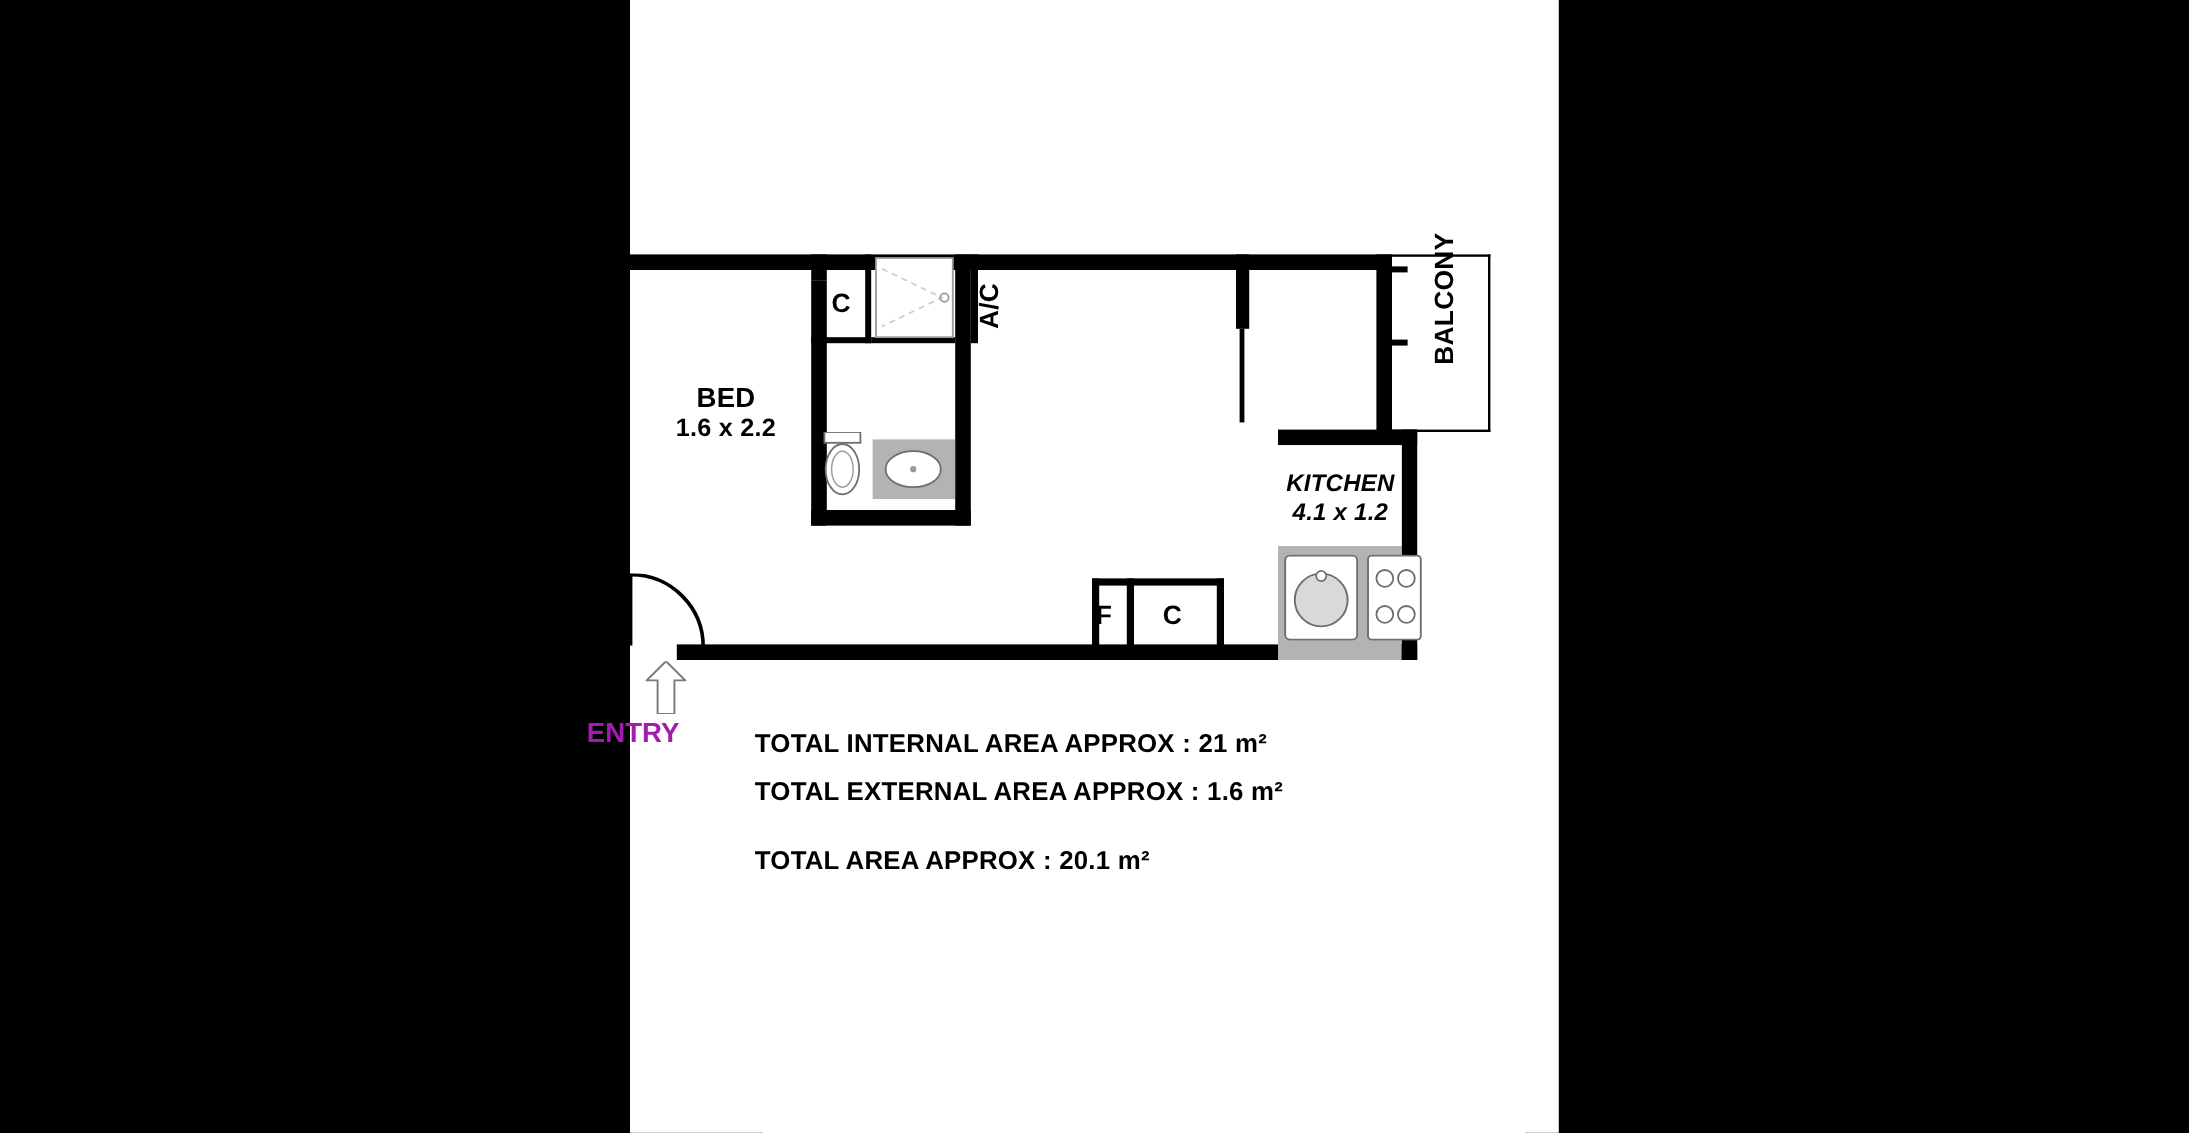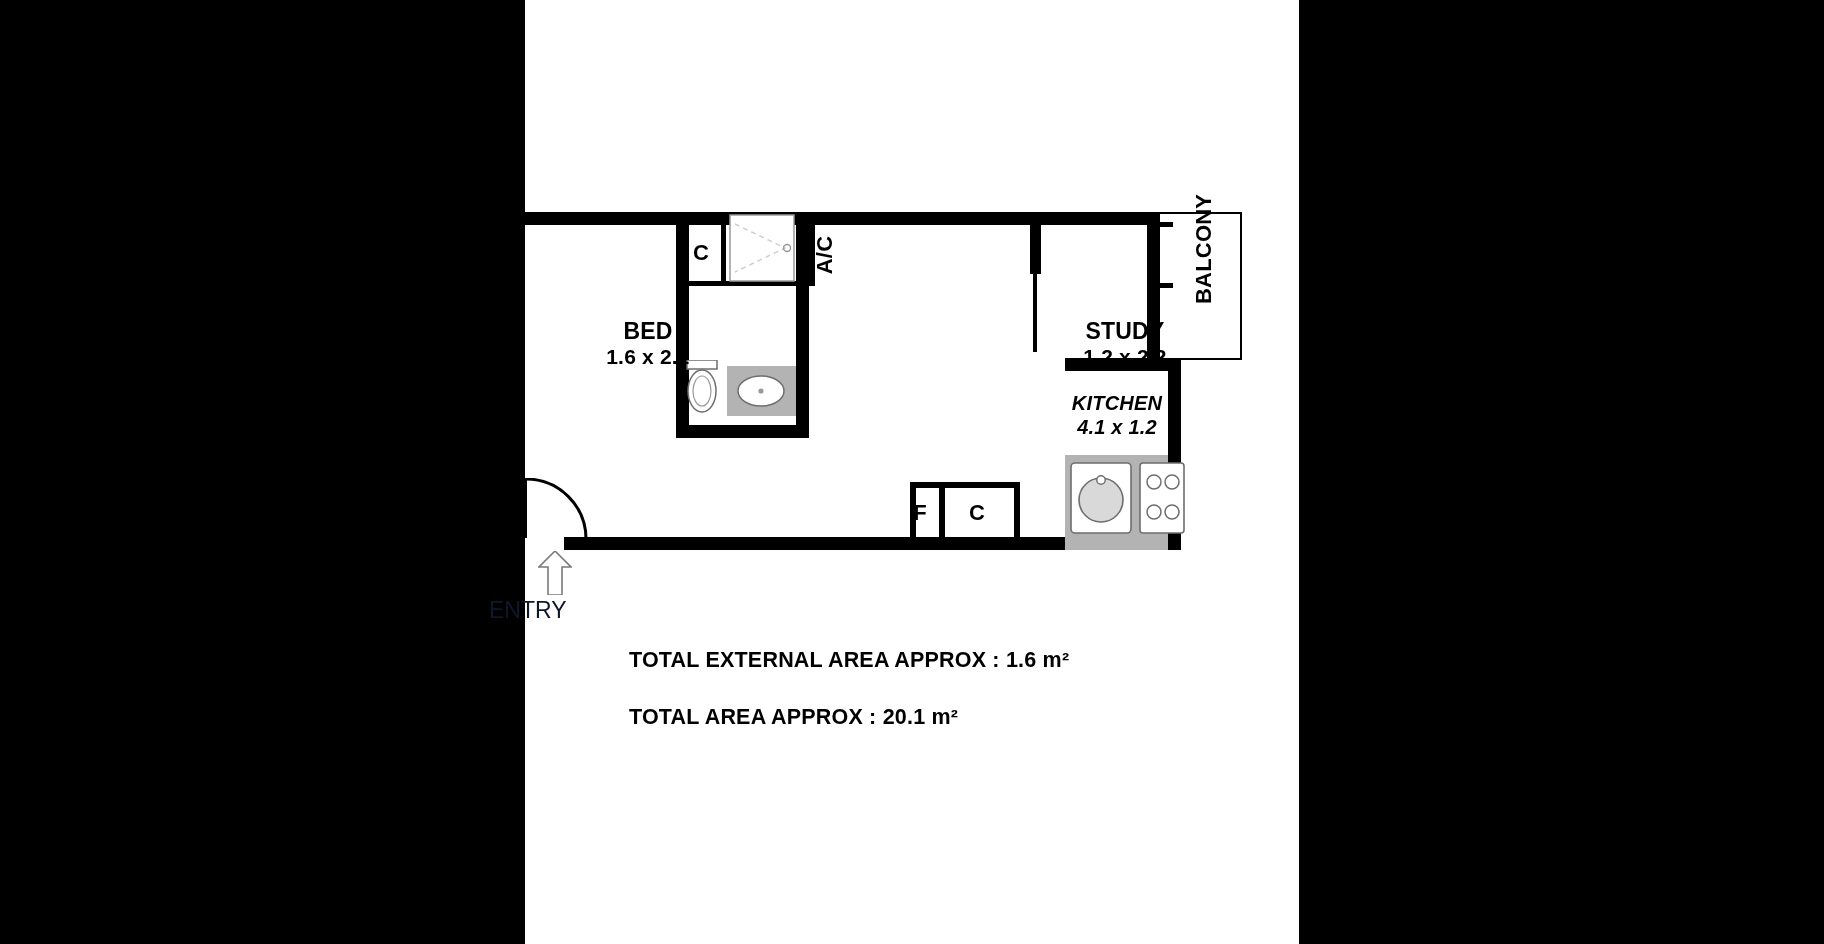--- a/index.html
+++ b/index.html
@@ -52,21 +52,21 @@
     position: absolute;
     color: #000000;
     font-weight: bold;
     text-align: center;
     line-height: 1.18;
     white-space: nowrap;
     letter-spacing: 0.2px;
   }
   .label .name { display: block; }
   .label .dims { display: block; }
-  .lbl-room { font-size: 23px; padding-left: 43px; }
+  .lbl-room { font-size: 23px; }
   .lbl-room .dims { font-size: 21px; }
   .lbl-small { font-size: 22px; }
   .lbl-kitchen { font-size: 20px; }
   .lbl-kitchen .dims { font-size: 20px; }
   .vert {
     transform: rotate(-90deg);
     transform-origin: center center;
   }
   .totals {
     position: absolute;
@@ -74,22 +74,22 @@
     font-weight: bold;
     font-size: 21.5px;
     white-space: nowrap;
     letter-spacing: 0.2px;
   }
   .fixture-svg { position: absolute; }
   .thinline { position: absolute; background: #000000; }
   .entry-label {
     position: absolute;
     font-size: 23px;
-    font-weight: normal;
-    color: #0f172a;
+    font-weight: bold;
+    color: #a21caf;
     white-space: nowrap;
   }
 </style>
 </head>
 <body>
 
 <div id="stage">
   <div id="page">
     <div id="plan">
 
@@ -193,38 +193,37 @@
         <span class="lbl-small">A/C</span>
       </div>
 
       <div class="label lbl-room" style="left:0px; top:318px; width:160px;">
         <span class="name">BED</span>
         <span class="dims">1.6 x 2.2</span>
       </div>
 
 
 
-      <div class="label lbl-room" style="left:477px; top:318px; width:160px;">
-        <span class="name">STUDY</span>
-        <span class="dims">1.2 x 2.2</span>
-      </div>
 
       <div class="wall" style="left:-6px; top:478px; width:8px; height:60px;"></div>
       <svg class="fixture-svg" width="68" height="68" viewBox="0 0 68 68" style="left:0px; top:478px;">
         <path d="M1 1 A 60 60 0 0 1 61 61" fill="none" stroke="#000000" stroke-width="3"></path>
         <line x1="1" y1="1" x2="1" y2="61" stroke="#000000" stroke-width="0"></line>
       </svg>
 
       <svg class="fixture-svg" width="34" height="44" viewBox="0 0 34 44" style="left:13px; top:551px;">
         <polygon points="17,0 33,16 24,16 24,44 10,44 10,16 1,16" fill="#ffffff" stroke="#7a7a7a" stroke-width="1.6"></polygon>
       </svg>
       <div class="entry-label" style="left:-36px; top:597px;">
         <span>ENTRY</span>
       </div>
 
+      <div class="totals" style="left:104px; top:608px;">
+        <span>TOTAL INTERNAL AREA APPROX : 21 m²</span>
+      </div>
       <div class="totals" style="left:104px; top:648px;">
         <span>TOTAL EXTERNAL AREA APPROX : 1.6 m²</span>
       </div>
       <div class="totals" style="left:104px; top:705px;">
         <span>TOTAL  AREA APPROX : 20.1 m²</span>
       </div>
 
     </div>
   </div>
 </div>

